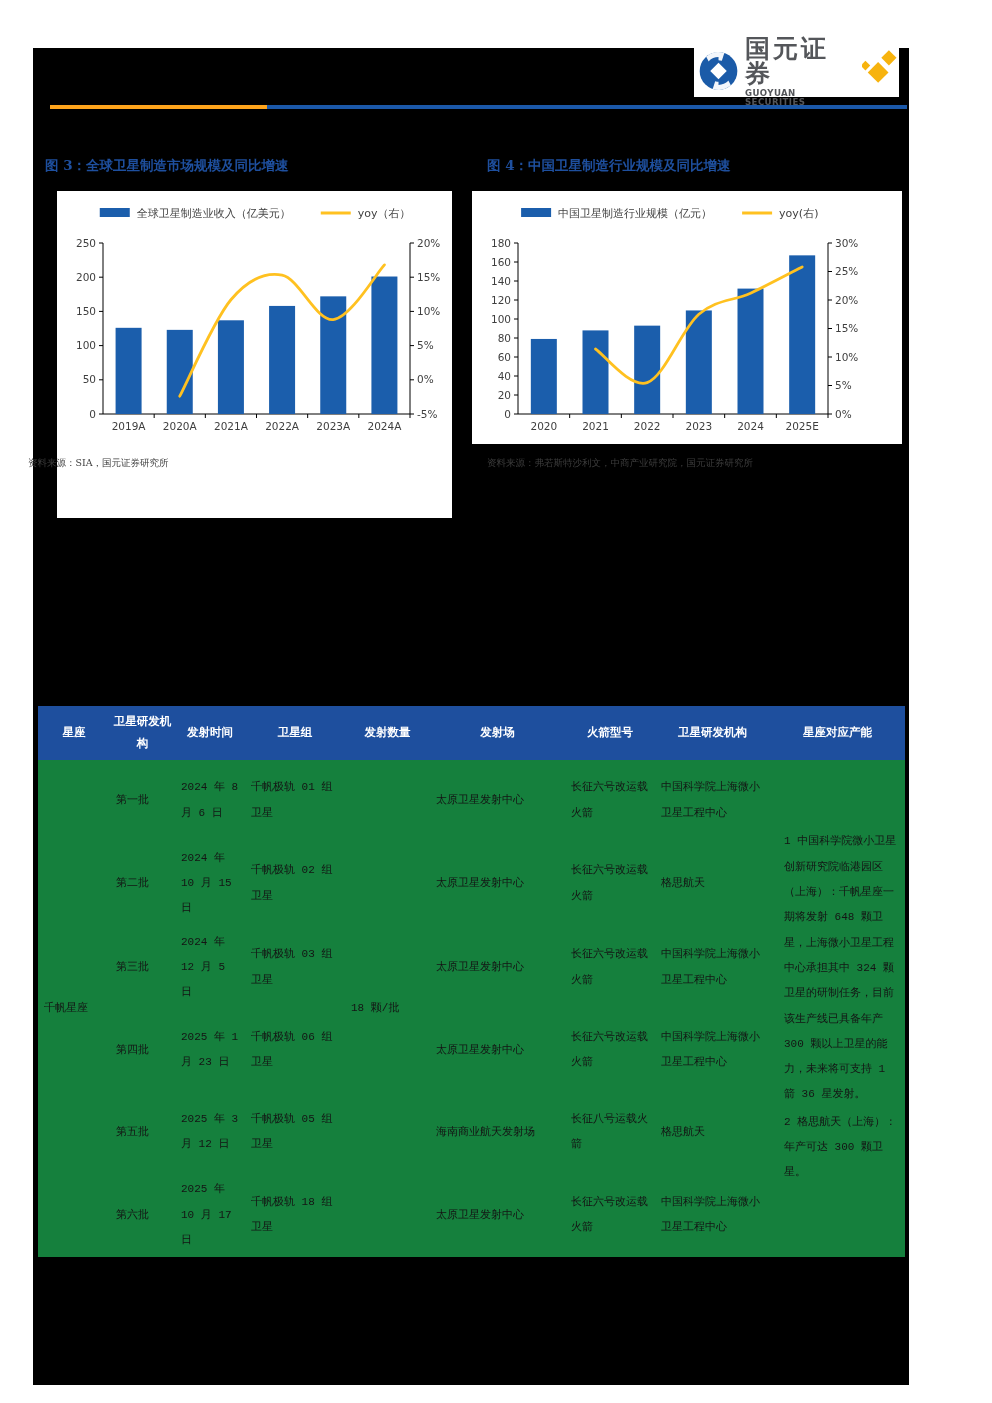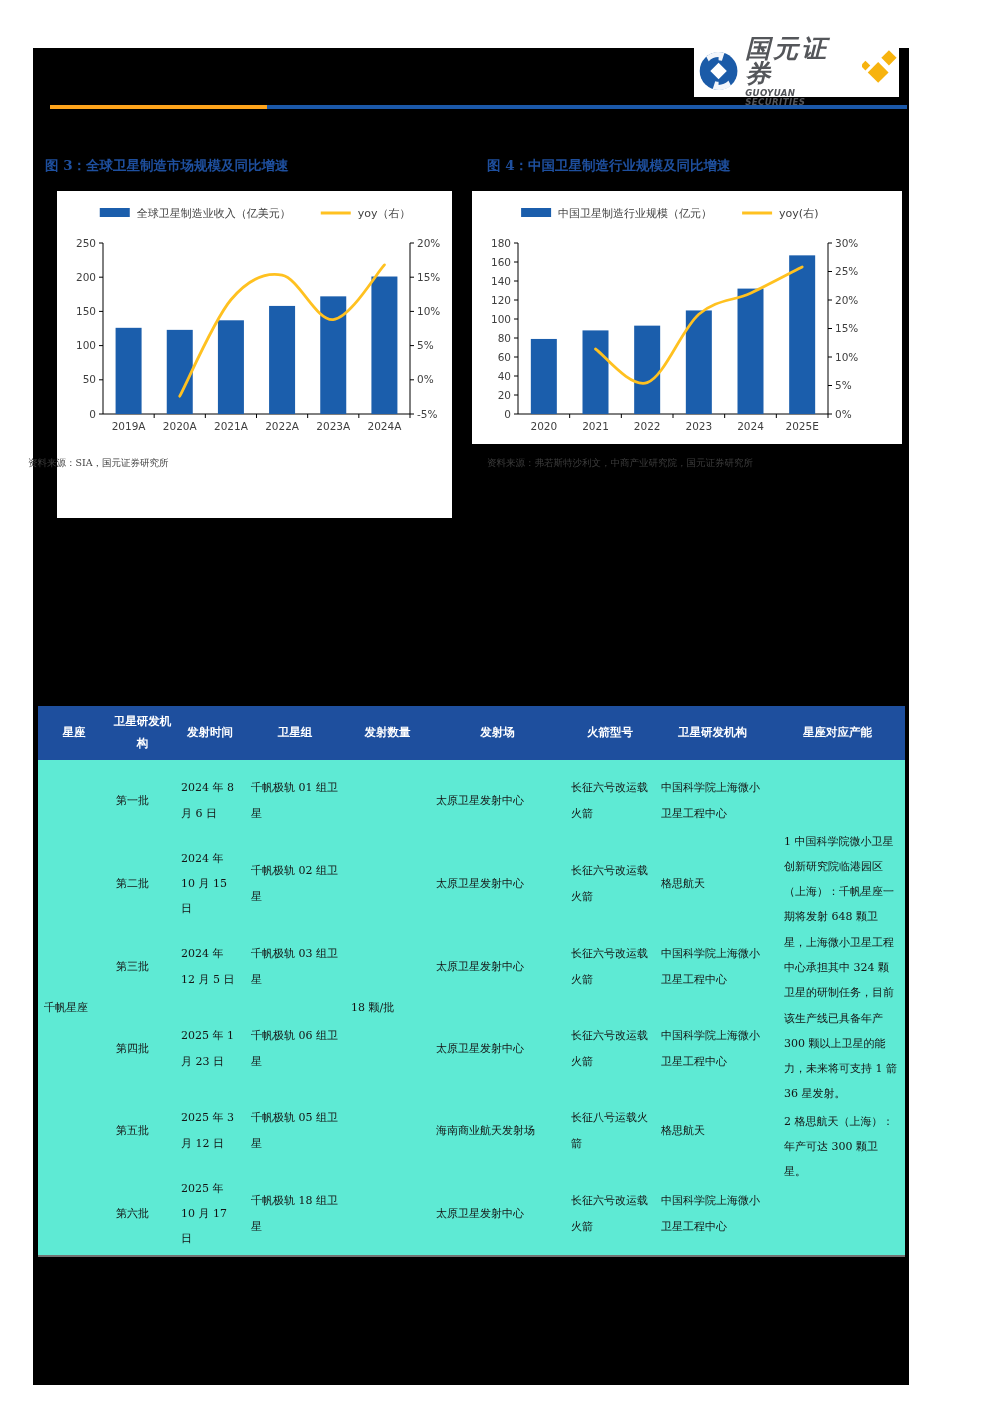--- a/index.html
+++ b/index.html
@@ -2,37 +2,37 @@
 <html><head>
 <meta charset="utf-8">
 <style>
   html,body{margin:0;padding:0;}
   body{width:992px;height:1403px;background:#ffffff;position:relative;
        font-family:"DejaVu Serif","Liberation Serif",serif;overflow:hidden;}
   .abs{position:absolute;}
   .content-bg{left:33px;top:48px;width:876px;height:1337px;background:#000;}
   
   .logo-patch{left:694px;top:45px;width:205px;height:52px;background:#fff;
-              display:flex;align-items:center;gap:5px;padding-left:3px;box-sizing:border-box;font-style:italic;}
+              display:flex;align-items:center;gap:5px;padding-left:3px;box-sizing:border-box;}
   .logo-text{display:flex;flex-direction:column;line-height:1;}
   .logo-cn{font-size:25px;font-weight:bold;color:#54565a;letter-spacing:3px;font-family:"DejaVu Sans","Liberation Sans",sans-serif;}
   .logo-en{font-size:8.6px;font-weight:bold;color:#54565a;letter-spacing:0.4px;margin-top:3px;font-family:"DejaVu Sans","Liberation Sans",sans-serif;}
   
   .divider{left:50px;top:105px;width:857px;height:4px;display:flex;}
   .seg-orange{width:217px;height:100%;background:#FFA41C;}
   .seg-blue{flex:1;height:100%;background:#1B58A9;}
   
   .fig-title{color:#1E4F9E;font-weight:bold;font-size:13.5px;white-space:nowrap;}
   .fig-source{color:#3d3d3d;font-size:9.5px;white-space:nowrap;}
   .chart-box{background:#ffffff;}
   svg text{font-family:"DejaVu Sans","Liberation Sans",sans-serif;}
   
   .table-title{color:#1E4F9E;font-weight:bold;font-size:13.5px;white-space:nowrap;}
-  table.report-table{border-collapse:collapse;table-layout:fixed;background:#5eead4;
-    border-bottom:2px solid #737373;width:867px;}
+  table.report-table{border-collapse:collapse;table-layout:fixed;background:#15803d;
+    border-bottom:2px solid #000000;width:867px;font-family:Liberation Mono, monospace;}
   table.report-table th{background:#1E4F9E;color:#fff;font-weight:bold;font-size:11.5px;
     padding:5px 2px;line-height:1.9;vertical-align:middle;text-align:center;}
   table.report-table td{font-size:11px;color:#141414;text-align:left;vertical-align:middle;
     line-height:2.3;padding:4px 6px;}
   table.report-table tr.body-row{height:82px;}
   td.cap{text-align:justify;padding:6px 10px;}
   td.cap p{margin:0 0 2px 8px;}
 </style>
 </head>
 <body>

